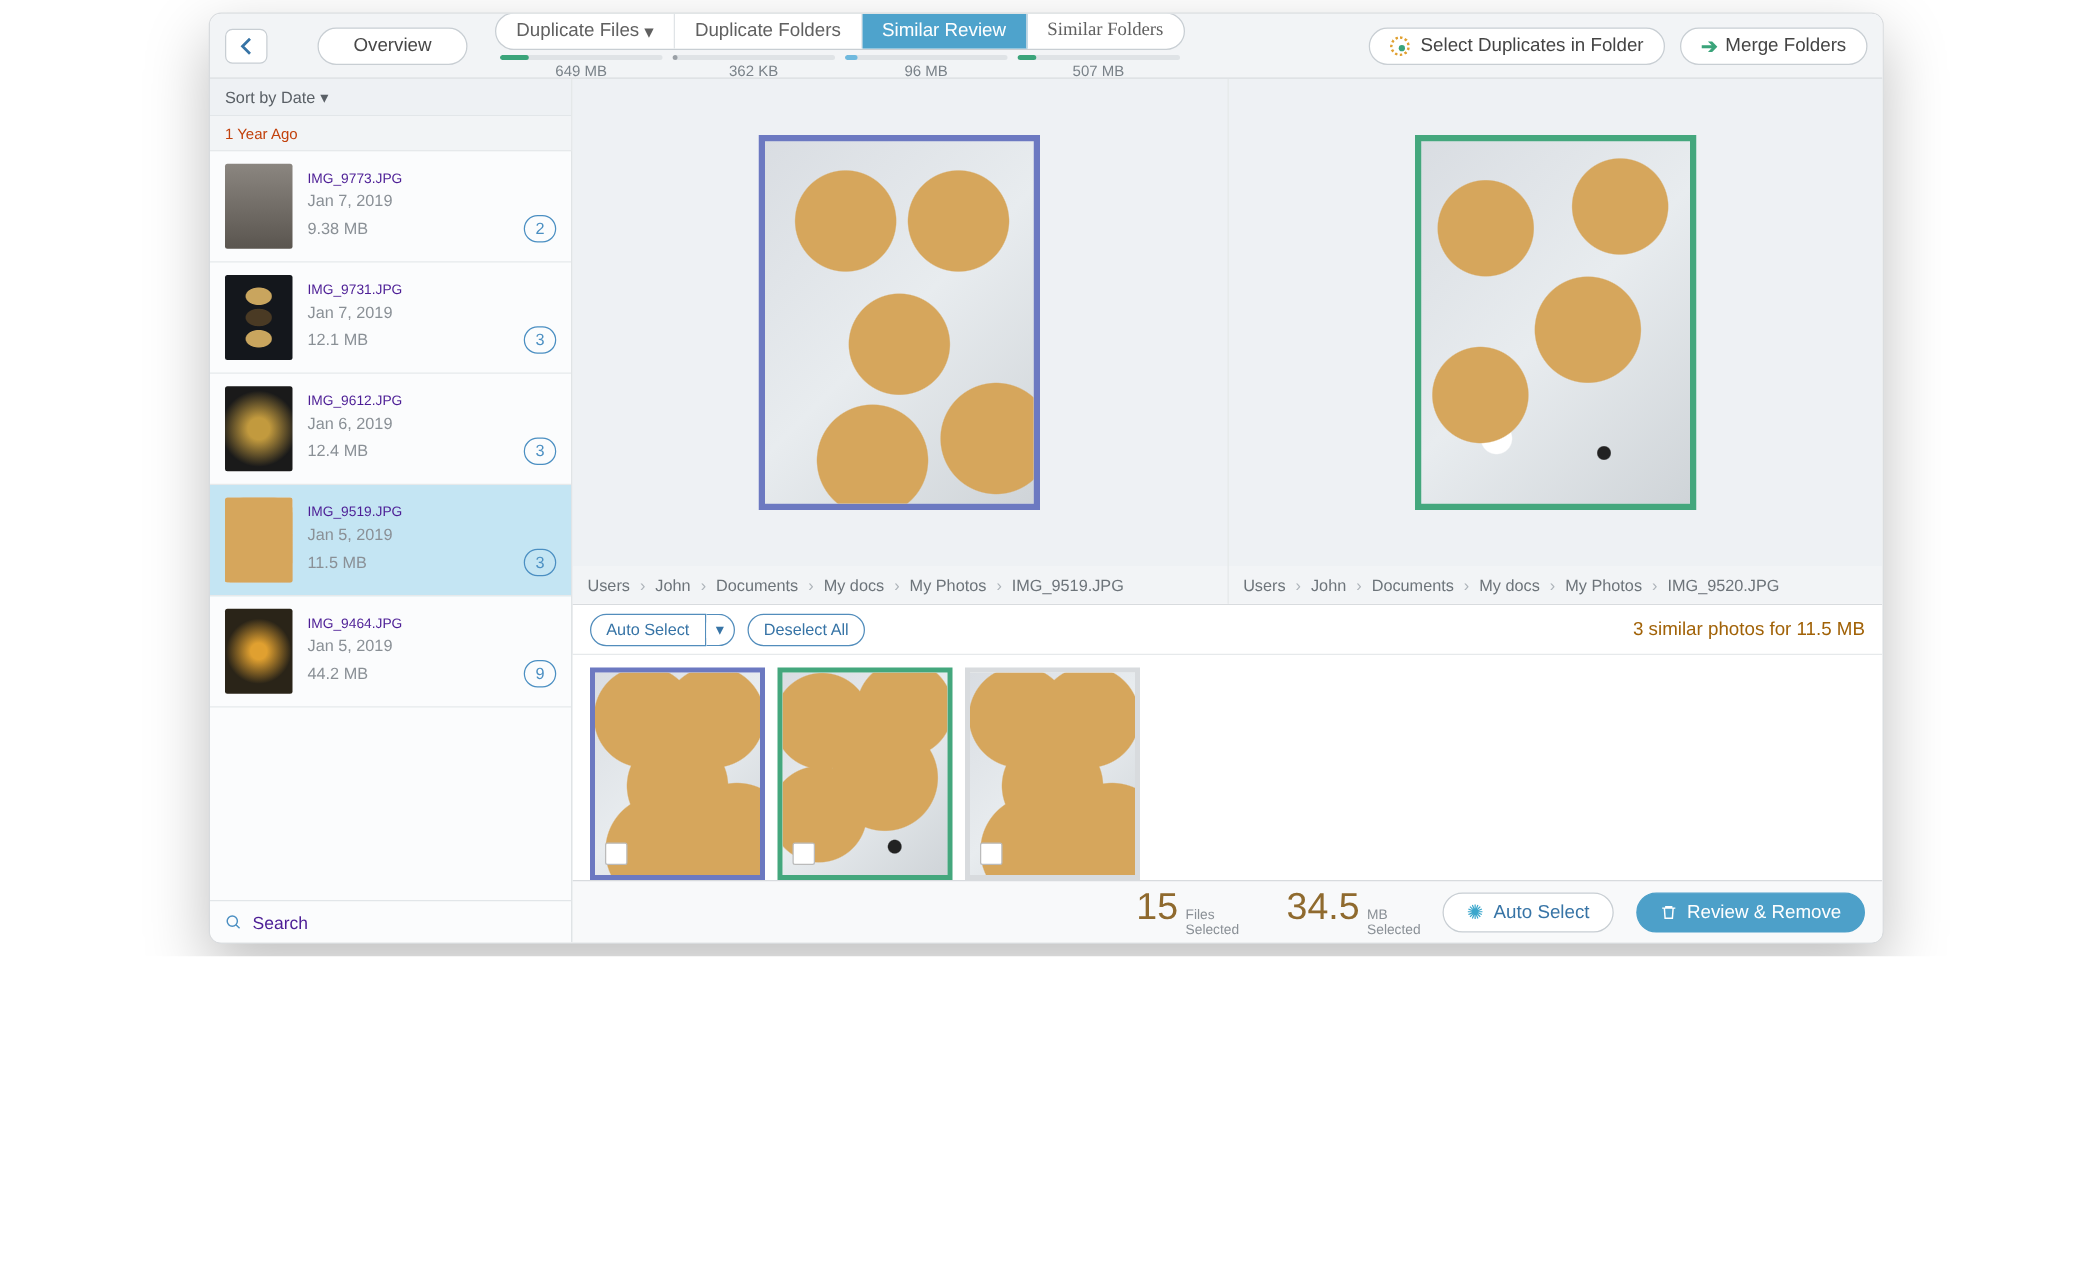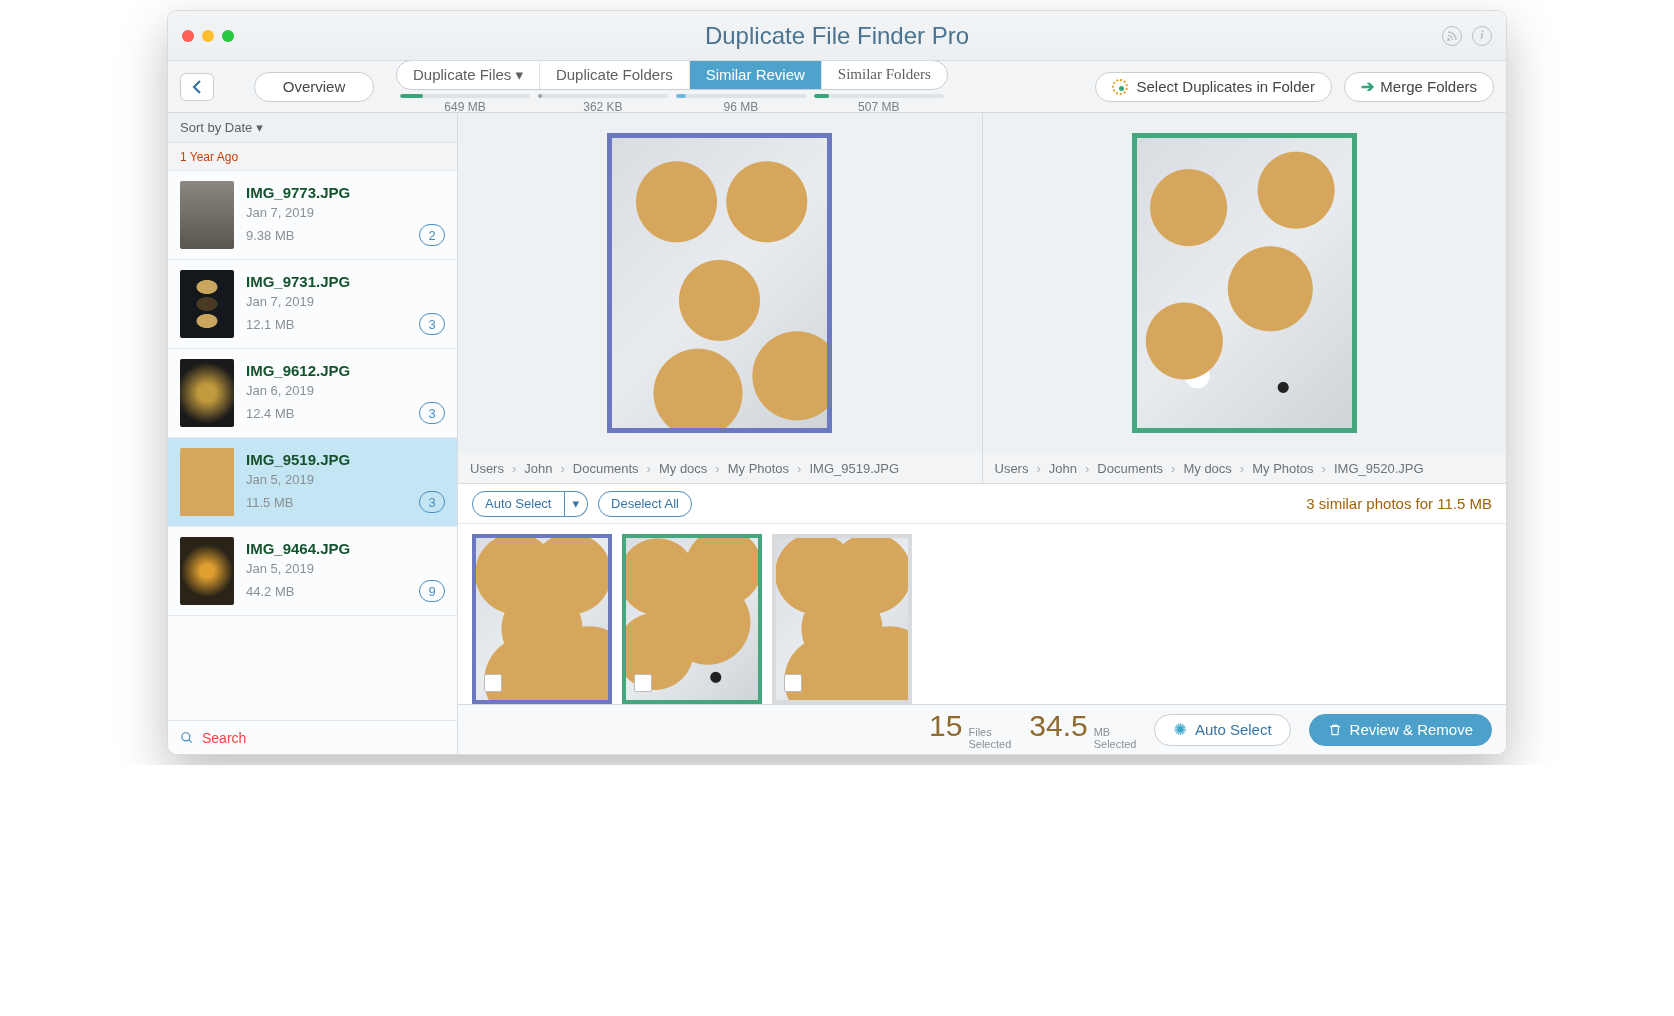--- a/index.html
+++ b/index.html
@@ -32,43 +32,43 @@
   .merge-icn { color:#3aa47a; font-weight:bold; font-size:16px; letter-spacing:-2px;}
   .body { flex:1; display:flex; overflow:hidden; }
   .sidebar { width:290px; border-right:1px solid #d8dbde; display:flex; flex-direction:column; background:#fbfcfd;}
   .sort-row { height:30px; background:#eef1f4; border-bottom:1px solid #e2e6e9; display:flex; align-items:center; padding:0 12px; font-size:13px; color:#5a6066; gap:4px;}
   .section-hdr { height:28px; background:#f2f4f6; border-bottom:1px solid #e6e9eb; padding:0 12px; display:flex; align-items:center; font-size:12px; color:#c2410c;}
   .list { flex:1; overflow:hidden; }
   .item { display:flex; padding:10px 12px; border-bottom:1px solid #e6e9eb; gap:12px; align-items:center; position:relative;}
   .item.selected { background:#c4e5f3; }
   .thumb { width:54px; height:68px; background:#2d2d34; border-radius:2px; flex-shrink:0; position:relative; overflow:hidden;}
   .item-info { flex:1; display:flex; flex-direction:column; gap:4px; }
-  .fname { font-size:15px; color:#14532d; font-weight:700;}
+  .fname { font-size:11px; color:#4c1d95; font-weight:400;}
   .fdate { font-size:13px; color:#8a9096; }
   .fsize { font-size:13px; color:#8a9096; }
   .count-badge { width:26px; height:22px; border:1.5px solid #4b8fc2; border-radius:12px; display:flex; align-items:center; justify-content:center; font-size:13px; color:#4b8fc2; align-self:flex-end;}
-  .search-row { height:34px; border-top:1px solid #e2e6e9; display:flex; align-items:center; padding:0 12px; gap:8px; color:#ef4444; font-size:14px;}
+  .search-row { height:34px; border-top:1px solid #e2e6e9; display:flex; align-items:center; padding:0 12px; gap:8px; color:#4c1d95; font-size:14px;}
   .main { flex:1; display:flex; flex-direction:column; overflow:hidden;}
   .compare { flex:1; display:flex; border-bottom:1px solid #d8dbde; overflow:hidden;}
   .pane { flex:1; display:flex; flex-direction:column; border-right:1px solid #d8dbde; background:#f4f6f8;}
   .pane:last-child { border-right:none; }
   .pane-img { flex:1; display:flex; align-items:center; justify-content:center; padding:6px; background:#eef1f4;}
   .big-thumb { width:225px; height:300px; border:5px solid; position:relative; overflow:hidden;}
   .bc { height:30px; background:#f2f4f6; display:flex; align-items:center; padding:0 12px; font-size:13px; color:#6d747a; gap:4px;}
   .strip-hdr { height:40px; border-bottom:1px solid #e6e9eb; display:flex; align-items:center; padding:0 14px; gap:10px;}
   .mini-pill { height:26px; padding:0 12px; border:1px solid #528dbc; border-radius:14px; background:#fff; color:#3774a6; font-size:13px; display:flex; align-items:center;}
   .mini-split { display:flex; }
   .mini-split .l { border-right:1px solid #528dbc; border-radius:14px 0 0 14px; padding:0 12px;}
   .mini-split .r { border-radius:0 14px 14px 0; border-left:none; padding:0 8px;}
   .strip-info { margin-left:auto; font-size:15px; color:#a16207;}
   .strip { height:180px; padding:10px 14px; display:flex; gap:10px; background:#fff;}
   .sm-thumb { width:140px; height:170px; border:4px solid; position:relative; overflow:hidden;}
   .sm-thumb .chk { position:absolute; bottom:8px; left:8px; width:18px; height:18px; background:#fff; border:1px solid #bbb; border-radius:2px;}
   .footer { height:50px; border-top:1px solid #d8dbde; background:#f8f9fa; display:flex; align-items:center; justify-content:flex-end; padding:0 14px; gap:18px;}
-  .stat { display:flex; align-items:baseline; gap:6px; }
+  .stat { display:flex; align-items:baseline; gap:6px;margin-left:20px; }
   .stat .num { font-size:30px; color:#8f6a2e; font-weight:300;}
   .stat .lbl { display:flex; flex-direction:column; font-size:11px; color:#8a9096; line-height:1.1;justify-content:space-between;}
   .foot-pill { height:32px; padding:0 18px; border:1px solid #c8ced3; border-radius:16px; background:#fff; display:flex; align-items:center; gap:8px; font-size:15px; color:#3774a6;}
   .foot-primary { background:#4da0c9; color:#fff; border-color:#4da0c9;}
   .spark { color:#3aa6cc; font-size:16px;}
   
   .cookies { background: linear-gradient(135deg,#d9dde2 0%, #e8ecef 50%, #cfd4d8 100%); }
   .cookies::before{ content:""; position:absolute; inset:0; background:
      radial-gradient(circle 42px at 30% 22%, #d6a65c 0 40px, transparent 41px),
      radial-gradient(circle 42px at 72% 22%, #d6a65c 0 40px, transparent 41px),
@@ -91,37 +91,20 @@
     radial-gradient(ellipse 12px 8px at 50% 25%, #c9a55e 0 10px, transparent 11px),
     radial-gradient(ellipse 12px 8px at 50% 50%, #4a3a24 0 10px, transparent 11px),
     radial-gradient(ellipse 12px 8px at 50% 75%, #c9a55e 0 10px, transparent 11px);}
   .flower-thumb { background: radial-gradient(circle at 50% 50%, #e0a030 15%, #2a2418 60%); }
 </style>
 </head>
 <body>
 
 <div class="window">
 
-  <div class="titlebar">
-    <div class="traffic">
-      <span class="t-red"></span>
-      <span class="t-yellow"></span>
-      <span class="t-green"></span>
-    </div>
-    <div class="app-title">Duplicate File Finder Pro</div>
-    <div class="title-icons">
-      <span class="icn">
-          <svg width="12" height="12" viewBox="0 0 24 24" fill="none" stroke="currentColor" stroke-width="3">
-            <path d="M4 11a9 9 0 0 1 9 9M4 4a16 16 0 0 1 16 16"></path>
-            <circle cx="5" cy="19" r="1.5" fill="currentColor"></circle>
-          </svg>
-        </span>
-      <span class="icn">i</span>
-    </div>
-  </div>
 
   <div class="toolbar">
     <div style="display:flex; gap:40px; align-items:center;">
       <div class="btn-back">
         <svg width="10" height="14" viewBox="0 0 10 14">
             <path d="M8 1 L2 7 L8 13" fill="none" stroke="#3774a6" stroke-width="2.2"></path>
           </svg>
       </div>
       <div class="pill ov">Overview</div>
     </div>

